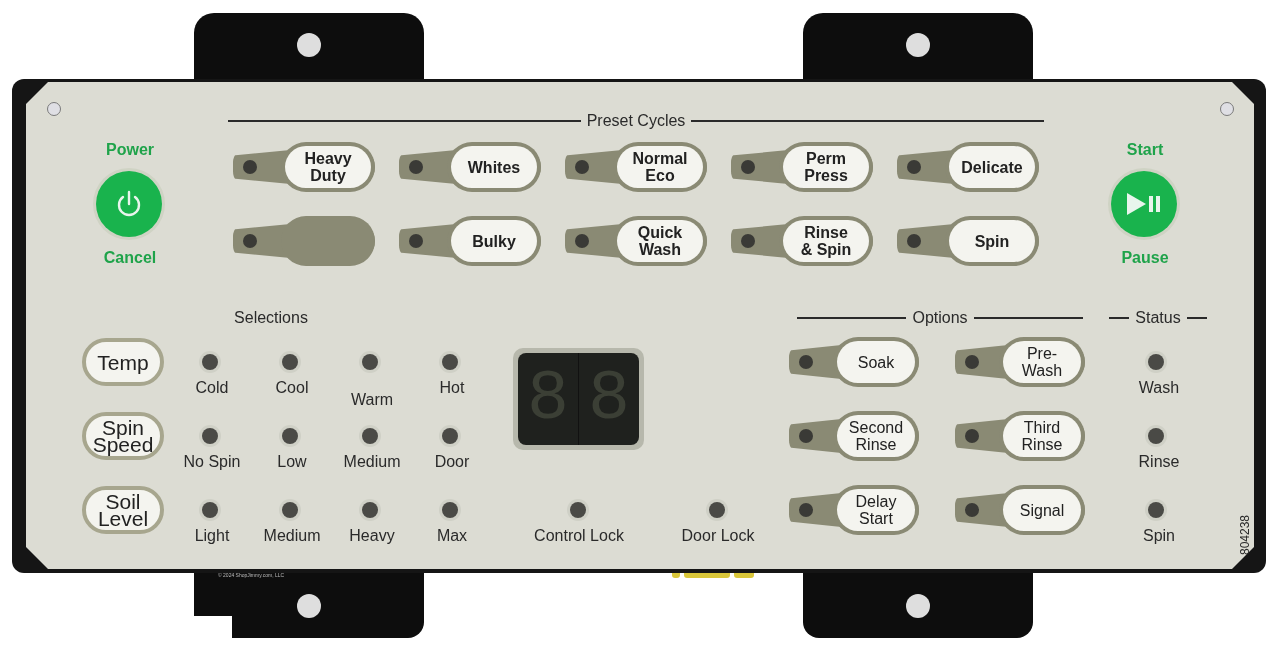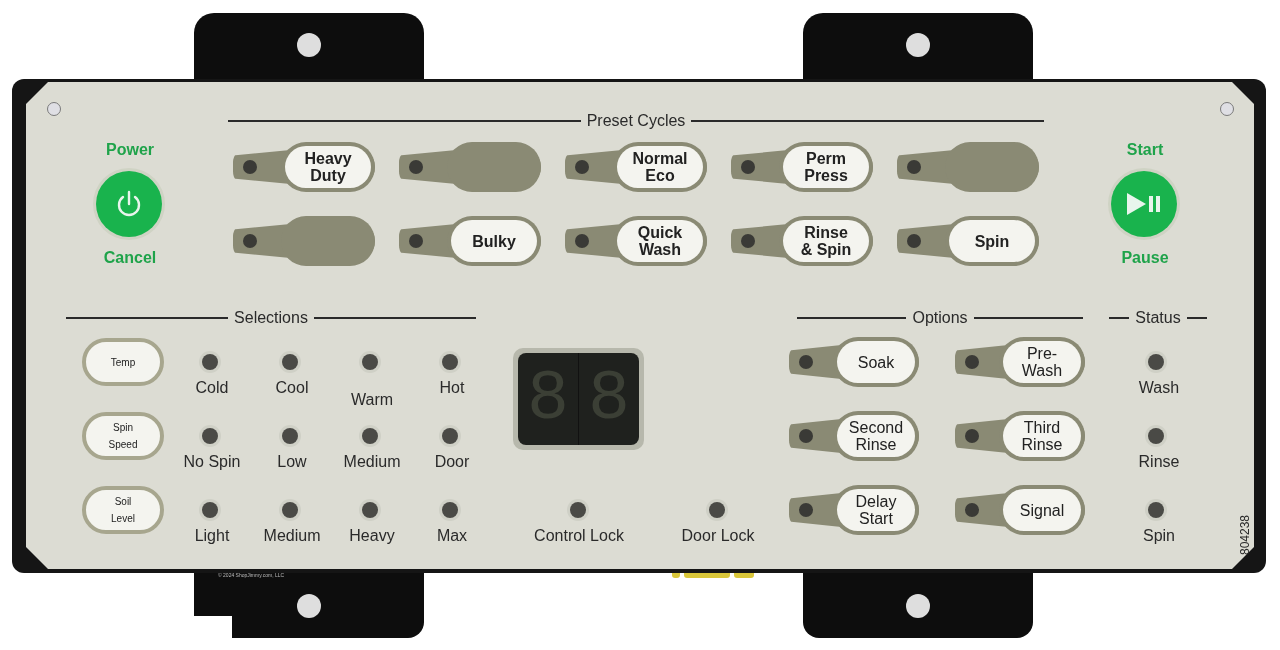--- a/index.html
+++ b/index.html
@@ -27,21 +27,21 @@
   .pill{position:absolute;width:142px;height:50px;cursor:pointer;}
   .pill .tail{position:absolute;left:0;top:6px;width:142px;height:38px;background:#8a8a74;border-radius:19px 25px 25px 19px;clip-path:polygon(0 20%,55% 0,100% 0,100% 100%,55% 100%,0 80%);}
   .pill .body{position:absolute;right:0;top:0;width:94px;height:50px;background:#8a8a74;border-radius:25px;}
   .pill .face{position:absolute;right:4px;top:4px;width:86px;height:42px;background:#f4f4ef;border-radius:21px;display:flex;align-items:center;justify-content:center;text-align:center;font-size:16px;line-height:17px;color:#222;font-weight:bold;white-space:pre-line;}
   .pill .led{position:absolute;left:10px;top:18px;width:14px;height:14px;border-radius:50%;background:#3a3a36;}
   .pill.opt .face{font-weight:normal;}
   .pill.opt{width:130px;}
   .pill.opt .tail{width:130px;}
   .pill.opt .body{width:86px;}
   .pill.opt .face{width:78px;}
-  .selbtn{position:absolute;width:82px;height:48px;border-radius:24px;border:4px solid #a7a68e;box-sizing:border-box;background:#f4f4ef;display:flex;align-items:center;justify-content:center;text-align:center;font-size:10px;line-height:17px;color:#222;white-space:pre-line;cursor:pointer;}
+  .selbtn{position:absolute;width:82px;height:48px;border-radius:24px;border:4px solid #a7a68e;box-sizing:border-box;background:#f4f4ef;display:flex;align-items:center;justify-content:center;text-align:center;font-size:21px;line-height:17px;color:#222;white-space:pre-line;cursor:pointer;}
   .ledc{position:absolute;width:16px;height:16px;border-radius:50%;background:#4a4a46;box-shadow:0 0 0 3px #cfd0c6;}
   .lbl{position:absolute;font-size:16px;color:#2a2a2a;text-align:center;width:110px;white-space:nowrap;}
   .display{position:absolute;left:513px;top:348px;width:131px;height:102px;background:#b7b8ac;border-radius:10px;}
   .display .scr{position:absolute;left:5px;top:5px;width:121px;height:92px;background:#1f211e;border-radius:8px;display:flex;}
   .display .digit{flex:1;display:flex;align-items:center;justify-content:center;font-family:"Liberation Mono",monospace;font-size:70px;color:#3b3f35;border-right:1px solid #111;}
   .display .digit:last-child{border-right:none;}
   .partno{position:absolute;left:1238px;top:555px;transform:rotate(-90deg);transform-origin:left top;font-size:12px;color:#2a2a2a;}
 </style>
 </head>
 <body>
@@ -99,39 +99,41 @@
     <div class="tail"></div>
     <div class="body"></div>
     <div class="led"></div>
     <div class="face">Heavy
 Duty</div>
   </div>
 <div class="pill" style="left:399px;top:142px;">
     <div class="tail"></div>
     <div class="body"></div>
     <div class="led"></div>
+    <div class="face">Whites</div>
   </div>
 <div class="pill" style="left:565px;top:142px;">
     <div class="tail"></div>
     <div class="body"></div>
     <div class="led"></div>
     <div class="face">Normal
 Eco</div>
   </div>
 <div class="pill" style="left:731px;top:142px;">
     <div class="tail"></div>
     <div class="body"></div>
     <div class="led"></div>
     <div class="face">Perm
 Press</div>
   </div>
 <div class="pill" style="left:897px;top:142px;">
     <div class="tail"></div>
     <div class="body"></div>
     <div class="led"></div>
+    <div class="face">Delicate</div>
   </div>
 
 <div class="pill" style="left:233px;top:216px;">
     <div class="tail"></div>
     <div class="body"></div>
     <div class="led"></div>
   </div>
 <div class="pill" style="left:399px;top:216px;">
     <div class="tail"></div>
     <div class="body"></div>
@@ -152,21 +154,21 @@
     <div class="face">Rinse
 &amp; Spin</div>
   </div>
 <div class="pill" style="left:897px;top:216px;">
     <div class="tail"></div>
     <div class="body"></div>
     <div class="led"></div>
     <div class="face">Spin</div>
   </div>
 
-<div class="section-title" style="left:66px;top:309px;width:410px;">
+<div class="section-title" style="left:66px;top:309px;width:410px;flex-direction:column;">
   <div class="line"></div>
   <span class="txt">Selections</span>
   <div class="line"></div>
 </div>
 
 <div class="selbtn" style="left:82px;top:338px;">Temp</div>
 <div class="selbtn" style="left:82px;top:412px;">Spin
 Speed</div>
 <div class="selbtn" style="left:82px;top:486px;">Soil
 Level</div>

